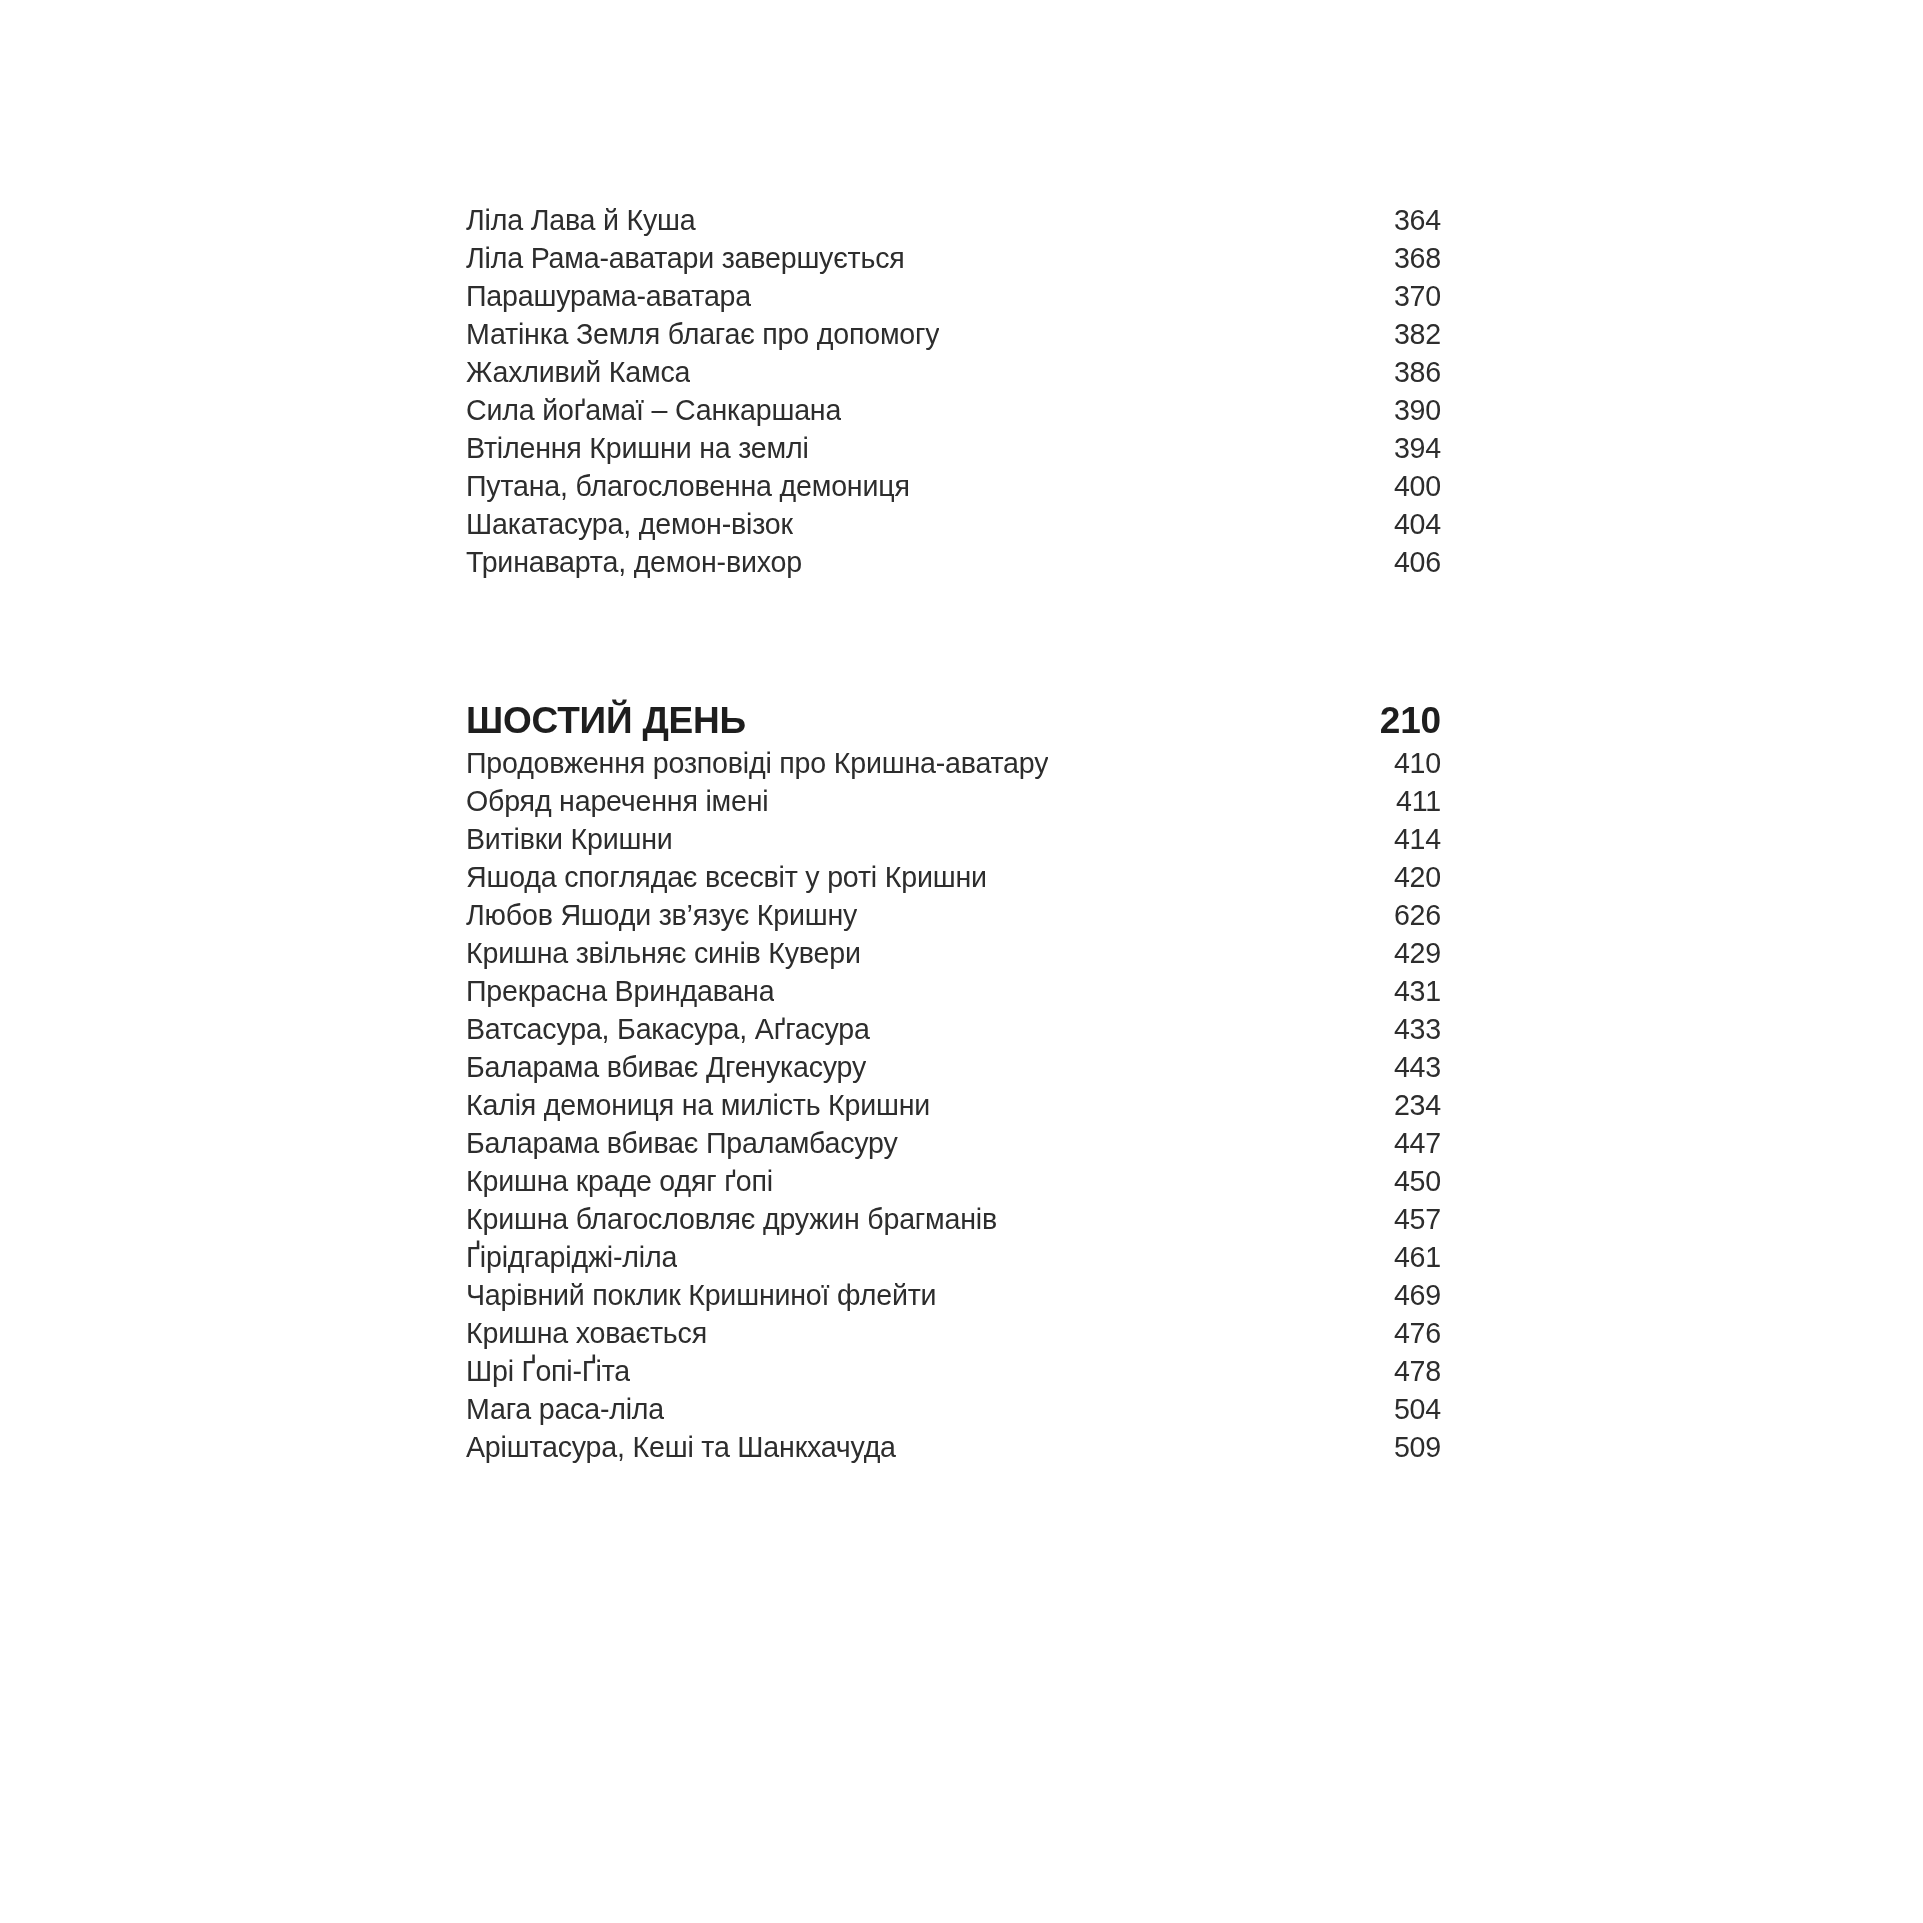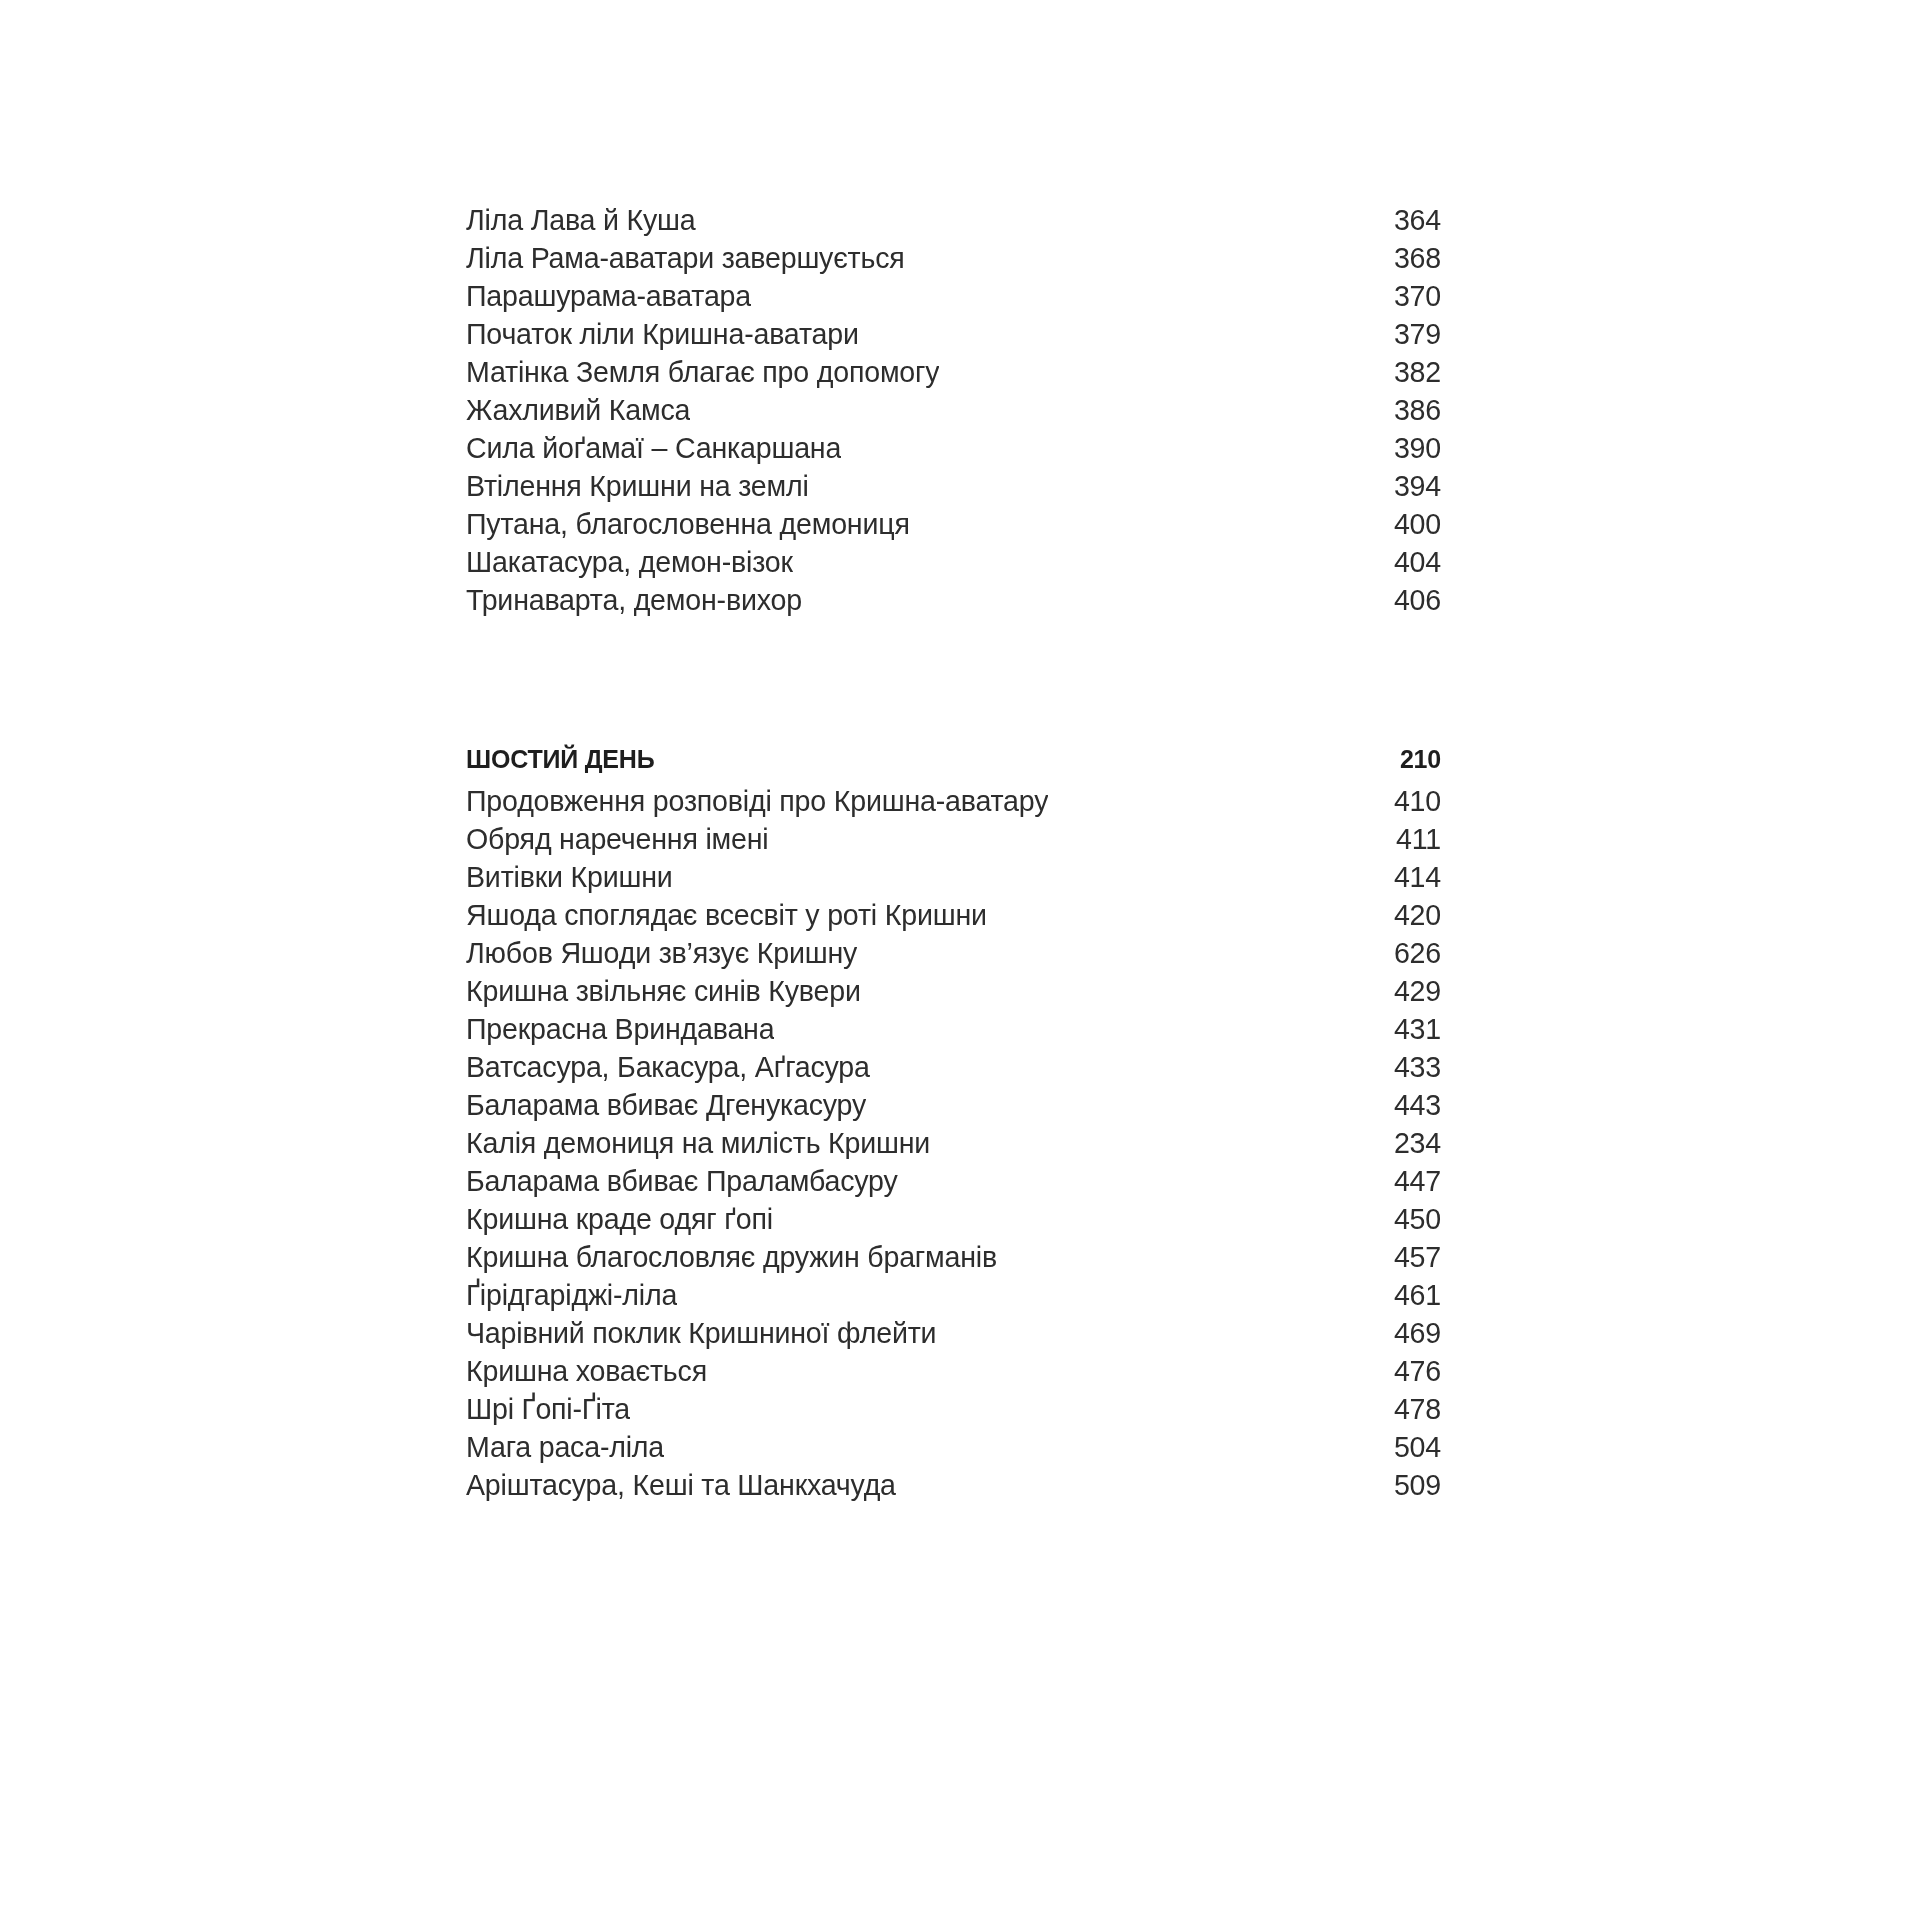--- a/index.html
+++ b/index.html
@@ -36,21 +36,21 @@
     overflow: hidden;
   }
   .toc-row .num {
     text-align: right;
     padding-left: 30px;
   }
   .toc-row.section-header {
     margin-top: 117px;
     height: 46px;
     line-height: 46px;
-    font-size: 25px;
+    font-size: 37px;
     font-weight: 700;
     color: #1e1e1e;
   }
 </style>
 </head>
 <body>
 
 <div class="page">
   <main class="toc" id="toc-root">
       <section>
@@ -62,24 +62,20 @@
   <div class="toc-row">
     <span class="title">Ліла Рама-аватари завершується</span>
     <span class="num">368</span>
   </div>
 
   <div class="toc-row">
     <span class="title">Парашурама-аватара</span>
     <span class="num">370</span>
   </div>
 
-  <div class="toc-row">
-    <span class="title">Початок ліли Кришна-аватари</span>
-    <span class="num">379</span>
-  </div>
 
   <div class="toc-row">
     <span class="title">Матінка Земля благає про допомогу</span>
     <span class="num">382</span>
   </div>
 
   <div class="toc-row">
     <span class="title">Жахливий Камса</span>
     <span class="num">386</span>
   </div>

